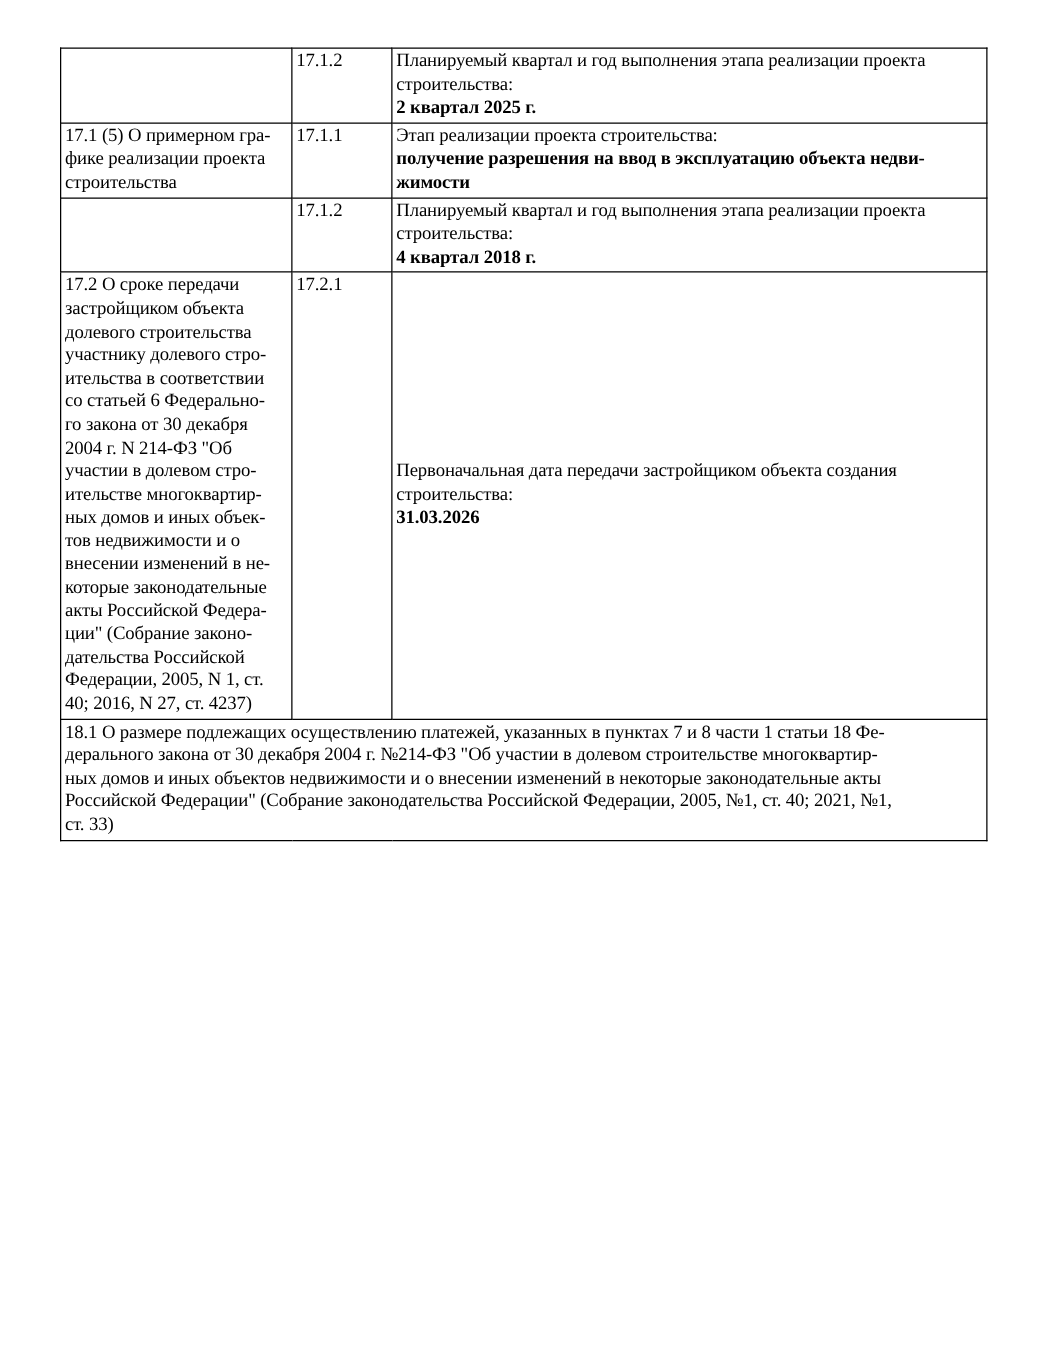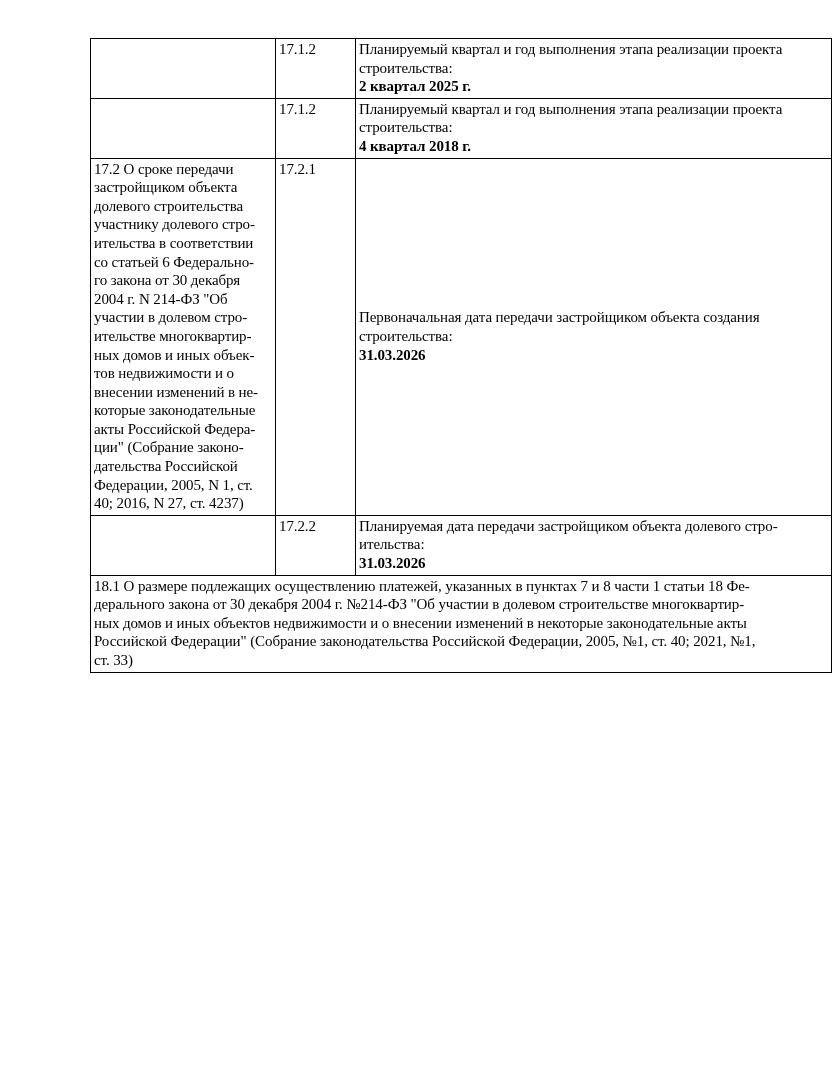--- a/index.html
+++ b/index.html
@@ -17,21 +17,20 @@
     font-family: "Liberation Serif", "DejaVu Serif", serif;
     color: #000000;
   }
   table.decl {
     position: absolute;
     left: 48px;
     top: 38px;
     width: 741px;
     border-collapse: collapse;
     table-layout: fixed;
-    margin-left: 42px;
   }
   table.decl td {
     border: 1.5px solid #000000;
     padding: 1px 3px 2px 3px;
     font-size: 15px;
     line-height: 18.6px;
     letter-spacing: -0.1px;
     vertical-align: top;
     overflow: hidden;
   }
@@ -66,20 +65,28 @@
       <col style="width:476px">
     </colgroup>
     <tbody>
       <tr>
         <td class="topic"></td>
         <td class="num">17.1.2</td>
         <td class="content"><span class="field-label">Планируемый квартал и год выполнения этапа реализации проекта
 строительства:</span><br><span class="field-value">2 квартал 2025 г.</span></td>
       </tr>
       <tr>
+        <td class="topic">17.1 (5) О примерном гра-
+фике реализации проекта
+строительства</td>
+        <td class="num">17.1.1</td>
+        <td class="content"><span class="field-label">Этап реализации проекта строительства:</span><br><span class="field-value">получение разрешения на ввод в эксплуатацию объекта недви-
+жимости</span></td>
+      </tr>
+      <tr>
         <td class="topic"></td>
         <td class="num">17.1.2</td>
         <td class="content"><span class="field-label">Планируемый квартал и год выполнения этапа реализации проекта
 строительства:</span><br><span class="field-value">4 квартал 2018 г.</span></td>
       </tr>
       <tr class="tall">
         <td class="topic">17.2 О сроке передачи
 застройщиком объекта
 долевого строительства
 участнику долевого стро-
@@ -96,26 +103,20 @@
 акты Российской Федера-
 ции" (Собрание законо-
 дательства Российской
 Федерации, 2005, N 1, ст.
 40; 2016, N 27, ст. 4237)</td>
         <td class="num">17.2.1</td>
         <td class="content"><span class="field-label">Первоначальная дата передачи застройщиком объекта создания
 строительства:</span><br><span class="field-value">31.03.2026</span></td>
       </tr>
       <tr>
-        <td class="topic"></td>
-        <td class="num">17.2.2</td>
-        <td class="content"><span class="field-label">Планируемая дата передачи застройщиком объекта долевого стро-
-ительства:</span><br><span class="field-value">31.03.2026</span></td>
-      </tr>
-      <tr>
         <td class="section" colspan="3">18.1 О размере подлежащих осуществлению платежей, указанных в пунктах 7 и 8 части 1 статьи 18 Фе-
 дерального закона от 30 декабря 2004 г. №214-ФЗ "Об участии в долевом строительстве многоквартир-
 ных домов и иных объектов недвижимости и о внесении изменений в некоторые законодательные акты
 Российской Федерации" (Собрание законодательства Российской Федерации, 2005, №1, ст. 40; 2021, №1,
 ст. 33)</td>
       </tr>
     </tbody>
   </table>
 </div>
 

